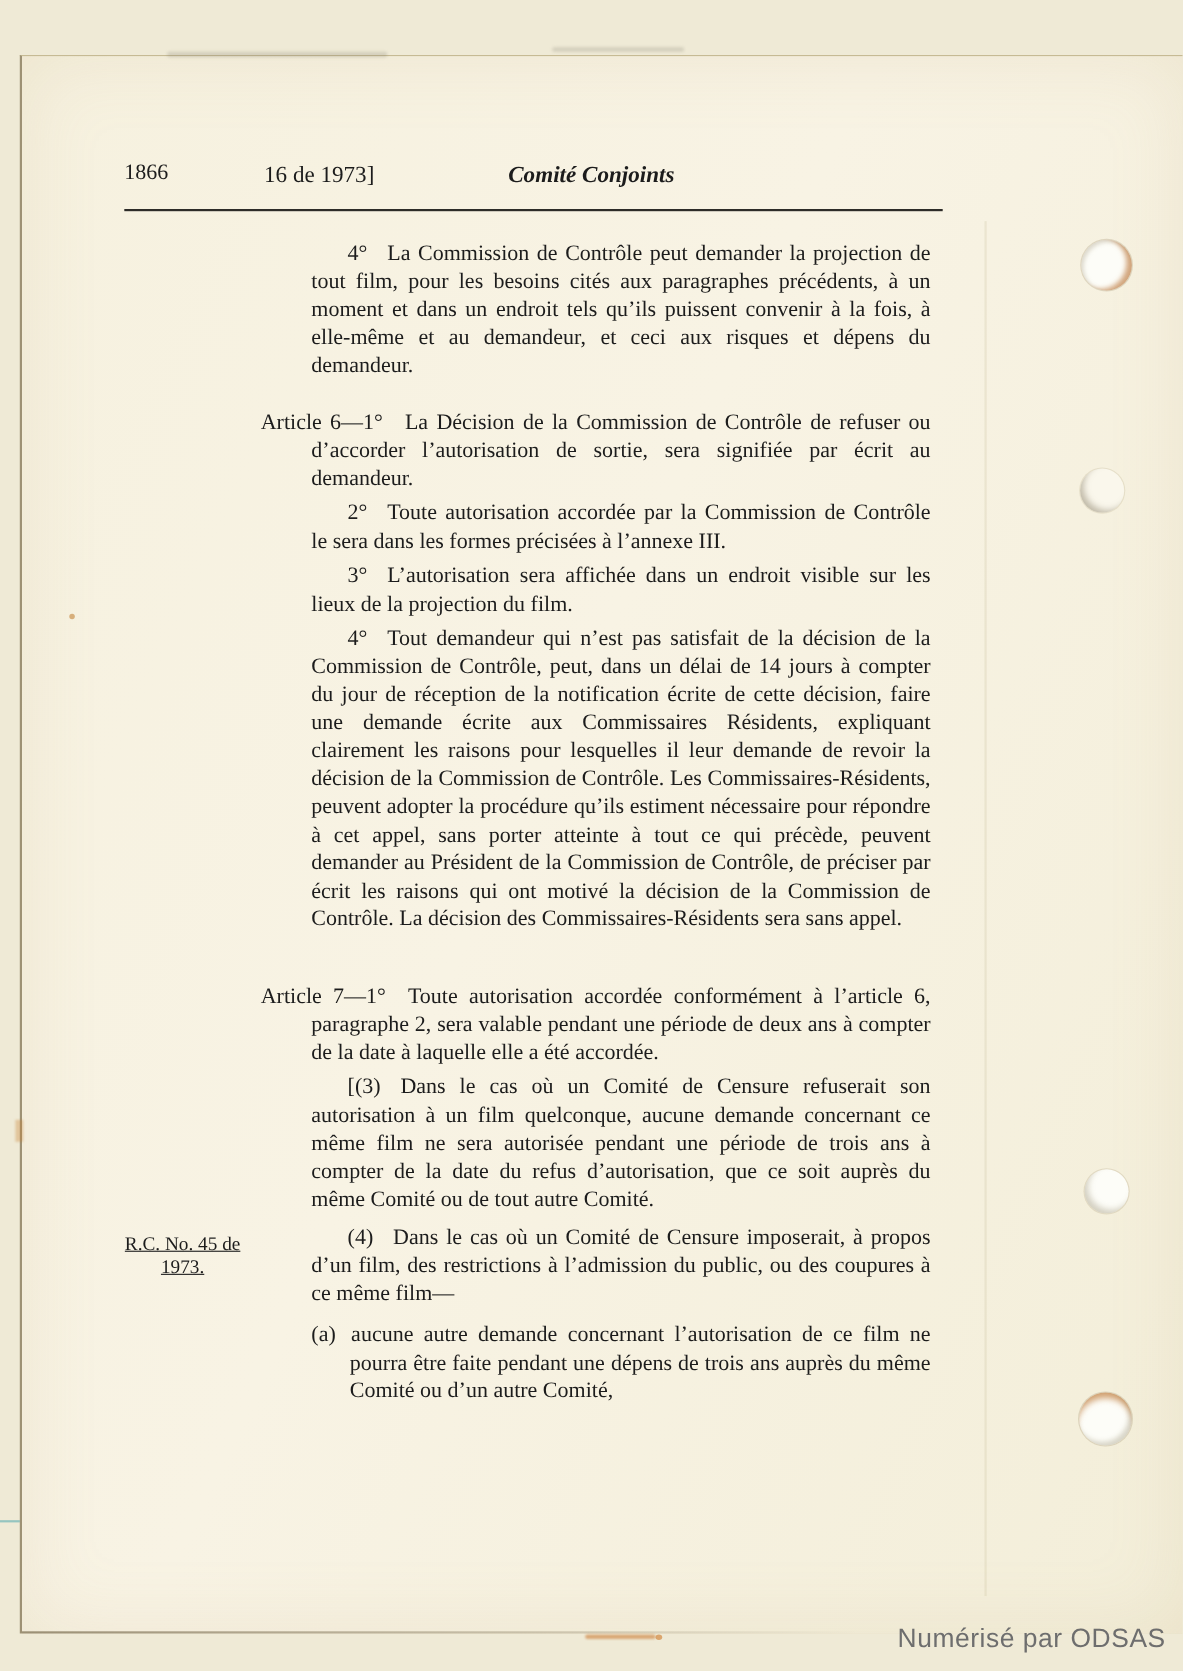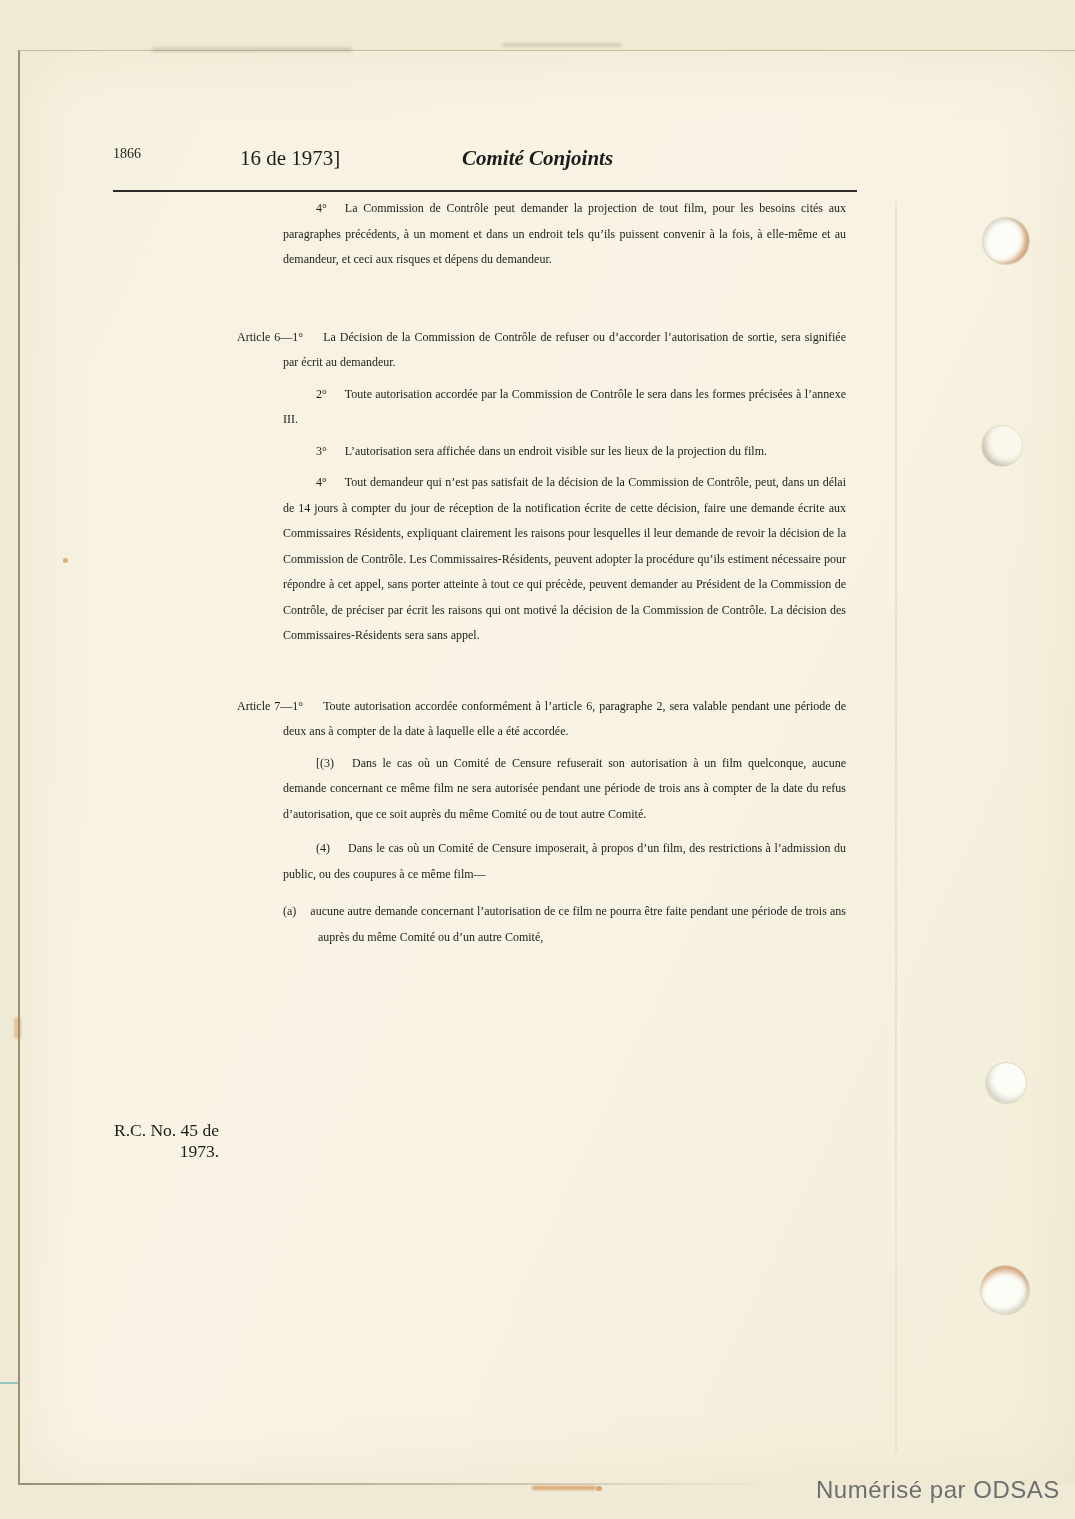--- a/index.html
+++ b/index.html
@@ -20,40 +20,40 @@
   .bottom-edge{
     position:absolute;left:0;top:1432px;height:2px;width:760px;
     background:linear-gradient(90deg,rgba(140,128,100,.85),rgba(140,128,100,.4) 60%,rgba(140,128,100,0));
   }
   .crease{
     position:absolute;left:875px;top:150px;width:2px;height:1250px;
     background:rgba(185,170,130,.18);
   }
   .smudge{position:absolute;background:rgba(120,115,100,.22);filter:blur(1.5px);border-radius:2px;}
   
-  .hdr-num{position:absolute;left:113px;top:146px;font-size:14px;}
+  .hdr-num{position:absolute;left:113px;top:146px;font-size:20px;}
   .hdr-issue{position:absolute;left:240px;top:146px;font-size:21px;font-weight:normal;}
   .hdr-title{position:absolute;left:462px;top:146px;font-size:21px;font-style:italic;font-weight:600;}
   .hdr-rule{position:absolute;left:113px;top:190px;width:744px;height:2px;background:#2d2c28;}
   
   .column{
-    position:absolute;left:283px;top:196px;width:563px;
-    font-size:12px;line-height:25.5px;text-align:justify;
+    position:absolute;left:283px;top:218px;width:563px;
+    font-size:20px;line-height:25.5px;text-align:justify;
   }
   .column p{margin:0;}
   .para{text-indent:33px;}
   .num{margin-right:18px;}
   .article{text-indent:-46px;}
   .article-label{margin-right:20px;}
   .item{padding-left:35px;text-indent:-35px;}
   .item-label{margin-right:14px;}
   
   .margin-note{
     position:absolute;left:113px;top:1120px;width:106px;
-    font-size:17.5px;line-height:21px;text-align:right;
+    font-size:17.5px;line-height:21px;text-align:center;text-decoration:underline;
   }
   
   .hole{position:absolute;border-radius:50%;background:#fdfdf8;}
   .hole1{left:983px;top:218px;width:46px;height:46px;
     box-shadow:inset -6px -2px 5px -1px rgba(175,95,25,.55), inset 2px 2px 4px rgba(160,150,120,.35), 0 0 0 1px rgba(150,130,90,.25);}
   .hole2{left:982px;top:426px;width:40px;height:40px;background:#faf7ec;
     box-shadow:inset 5px -4px 6px -2px rgba(140,130,105,.5), 0 0 0 1px rgba(170,155,115,.2);}
   .hole3{left:986px;top:1063px;width:40px;height:40px;
     box-shadow:inset 4px -4px 6px -1px rgba(150,140,110,.4), 0 0 0 1px rgba(150,130,90,.2);}
   .hole4{left:981px;top:1266px;width:48px;height:48px;
@@ -91,36 +91,36 @@
 <div class="hdr-title">Comité Conjoints</div>
 <div class="hdr-rule"></div>
 
 <div class="margin-note">R.C. No. 45 de 1973.</div>
 
 <div class="column">
 
   <p class="para" style="margin-top:0"><span class="num">4°</span><span>La Commission de Contrôle peut demander la projection de tout film, pour les besoins cités aux paragraphes précédents, à un moment et dans un endroit tels qu’ils puissent convenir à la fois, à elle-même et au demandeur, et ceci aux risques et dépens du demandeur.</span></p>
 
 
-  <p class="article" style="margin-top:52px"><span class="article-label">Article 6—1°</span><span>La Décision de la Commission de Contrôle de refuser ou d’accorder l’autorisation de sortie, sera signifiée par écrit au demandeur.</span></p>
+  <p class="article" style="margin-top:26px"><span class="article-label">Article 6—1°</span><span>La Décision de la Commission de Contrôle de refuser ou d’accorder l’autorisation de sortie, sera signifiée par écrit au demandeur.</span></p>
 
   <p class="para" style="margin-top:6px"><span class="num">2°</span><span>Toute autorisation accordée par la Commission de Contrôle le sera dans les formes précisées à l’annexe III.</span></p>
 
   <p class="para" style="margin-top:6px"><span class="num">3°</span><span>L’autorisation sera affichée dans un endroit visible sur les lieux de la projection du film.</span></p>
 
   <p class="para" style="margin-top:6px"><span class="num">4°</span><span>Tout demandeur qui n’est pas satisfait de la décision de la Commission de Contrôle, peut, dans un délai de 14 jours à compter du jour de réception de la notification écrite de cette décision, faire une demande écrite aux Commissaires Résidents, expliquant clairement les raisons pour lesquelles il leur demande de revoir la décision de la Commission de Contrôle. Les Commissaires-Résidents, peuvent adopter la procédure qu’ils estiment nécessaire pour répondre à cet appel, sans porter atteinte à tout ce qui précède, peuvent demander au Président de la Commission de Contrôle, de préciser par écrit les raisons qui ont motivé la décision de la Commission de Contrôle. La décision des Commissaires-Résidents sera sans appel.</span></p>
 
   <p class="article" style="margin-top:45px"><span class="article-label">Article 7—1°</span><span>Toute autorisation accordée conformément à l’article 6, paragraphe 2, sera valable pendant une période de deux ans à compter de la date à laquelle elle a été accordée.</span></p>
 
 
   <p class="para" style="margin-top:6px"><span class="num">[(3)</span><span>Dans le cas où un Comité de Censure refuserait son autorisation à un film quelconque, aucune demande concernant ce même film ne sera autorisée pendant une période de trois ans à compter de la date du refus d’autorisation, que ce soit auprès du même Comité ou de tout autre Comité.</span></p>
 
   <p class="para" style="margin-top:9px"><span class="num">(4)</span><span>Dans le cas où un Comité de Censure imposerait, à propos d’un film, des restrictions à l’admission du public, ou des coupures à ce même film—</span></p>
 
-  <p class="item" style="margin-top:12px"><span class="item-label">(a)</span><span>aucune autre demande concernant l’autorisation de ce film ne pourra être faite pendant une période de trois ans auprès du même Comité ou d’un autre Comité,</span></p>
+  <p class="item" style="margin-top:12px"><span class="item-label">(a)</span><span>aucune autre demande concernant l’autorisation de ce film ne pourra être faite pendant une dépens de trois ans auprès du même Comité ou d’un autre Comité,</span></p>
 
 </div>
 
 <div class="hole hole1"></div>
 <div class="hole hole2"></div>
 <div class="hole hole3"></div>
 <div class="hole hole4"></div>
 
 <div class="rust-streak"></div>
 <div class="rust-dot"></div>

